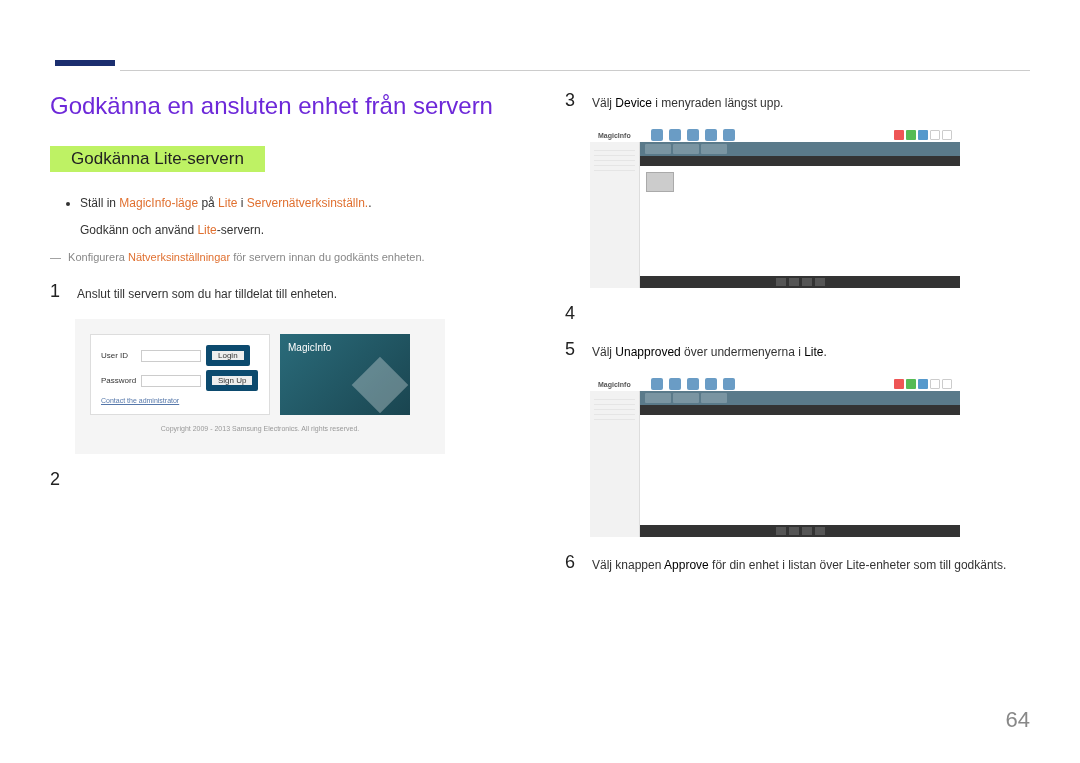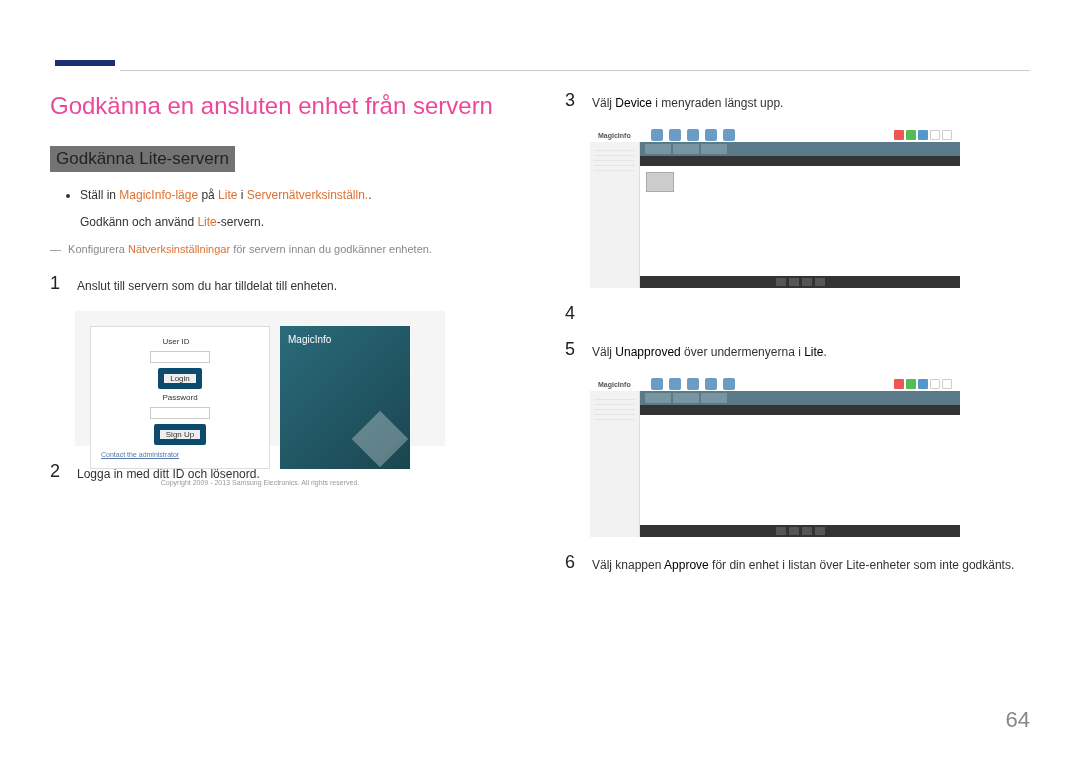--- a/index.html
+++ b/index.html
@@ -9,28 +9,28 @@
       width: 1080px;
       height: 763px;
       position: relative;
       padding: 50px;
       color: #333;
     }
     .top-border { border-top: 1px solid #ccc; position: absolute; left: 120px; right: 50px; top: 70px; }
     .accent-bar { position: absolute; left: 55px; top: 60px; width: 60px; height: 6px; background: #1b2e6f; }
     .columns { display: flex; gap: 50px; margin-top: 40px; }
     .col { flex: 1; }
-    h1 { font-size: 24px; font-weight: 400; color: #ec4899; margin-bottom: 25px; line-height: 1.3; }
+    h1 { font-size: 24px; font-weight: 400; color: #6d28d9; margin-bottom: 25px; line-height: 1.3; }
     h2 {
       font-size: 17px;
       font-weight: 500;
-      background: #737373;
+      background: #bef264;
       display: inline-block;
-      padding: 3px 6px;
-      margin-bottom: 7px;
+      padding: 3px 21px;
+      margin-bottom: 15px;
       color: #222;
     }
     .bullet-block { padding-left: 20px; margin-bottom: 8px; font-size: 12px; line-height: 1.6; margin-top: 7px; }
     .bullet-block li { list-style: disc; margin-left: 10px; margin-bottom: 2px; }
     .indent-line { padding-left: 30px; font-size: 12px; line-height: 1.6; margin-bottom: 8px; }
     .note { font-size: 11px; color: #888; line-height: 1.6; padding-left: 0; margin-bottom: 15px; }
     .note::before { content: "―"; margin-right: 4px; }
     .step { display: flex; gap: 15px; margin-bottom: 15px; }
     .step-num { font-size: 18px; font-weight: 400; color: #222; min-width: 12px; }
     .step-text { font-size: 12px; line-height: 1.6; padding-top: 4px; }
@@ -40,21 +40,21 @@
       width: 370px;
       background: #f5f5f5;
       border: none;
       margin-bottom: 15px;
       position: relative;
       margin-left: 25px;
     }
     .login-ph { height: 135px; padding: 15px; }
     .login-inner { display: flex; gap: 10px; }
     .login-form { background: #fff; border: 1px solid #ddd; padding: 10px; font-size: 8px; width: 180px; }
-    .login-row { display: flex; gap: 5px; align-items: center; margin-bottom: 4px; flex-direction: column; }
+    .login-row { display: flex; gap: 5px; align-items: center; margin-bottom: 4px; }
     .login-row span:first-child { width: 35px; }
     .login-input { border: 1px solid #ccc; width: 60px; height: 12px; }
     .login-btn { border: 6px solid #0c4a6e; background: #eee; padding: 0 6px; font-size: 8px; border-radius: 2px; }
     .login-side {
       width: 130px;
       background: linear-gradient(135deg, #2a6b7a, #1a4550);
       color: #fff;
       font-size: 10px;
       padding: 8px;
       position: relative;
@@ -127,21 +127,21 @@
     <ul class="bullet-block">
       <li>
         <span>Ställ in </span><span class="accent">MagicInfo-läge</span><span> på </span><span class="accent">Lite</span><span> i </span><span class="accent">Servernätverksinställn.</span><span>.</span>
       </li>
     </ul>
     <div class="indent-line">
       <span>Godkänn och använd </span><span class="accent">Lite</span><span>-servern.</span>
     </div>
 
     <div class="note">
-      <span>Konfigurera </span><span class="accent">Nätverksinställningar</span><span> för servern innan du godkänner enheten.</span>
+      <span>Konfigurera </span><span class="accent">Nätverksinställningar</span><span> för servern innan du godkänts enheten.</span>
     </div>
 
     <div class="step">
       <div class="step-num">1</div>
       <div class="step-text">Anslut till servern som du har tilldelat till enheten.</div>
     </div>
 
     <div class="img-placeholder login-ph">
       <div class="login-inner">
         <div class="login-form">
@@ -160,21 +160,20 @@
         <div class="login-side">
           <span>MagicInfo</span>
           <div class="login-side-diamond"></div>
         </div>
       </div>
       <div class="login-footer">Copyright 2009 - 2013 Samsung Electronics. All rights reserved.</div>
     </div>
 
     <div class="step">
       <div class="step-num">2</div>
-      <div class="step-text">Logga in med ditt ID och lösenord.</div>
     </div>
   </div>
 
   <div class="col">
     <div class="step">
       <div class="step-num">3</div>
       <div class="step-text">
         <span>Välj </span><span class="link-accent">Device</span><span> i menyraden längst upp.</span>
       </div>
     </div>
@@ -276,19 +275,19 @@
               <div class="ss-foot-btn"></div>
               <div class="ss-foot-btn"></div>
           </div>
         </div>
       </div>
     </div>
 
     <div class="step">
       <div class="step-num">6</div>
       <div class="step-text">
-        <span>Välj knappen </span><span class="link-accent">Approve</span><span> för din enhet i listan över Lite-enheter som inte godkänts.</span>
+        <span>Välj knappen </span><span class="link-accent">Approve</span><span> för din enhet i listan över Lite-enheter som till godkänts.</span>
       </div>
     </div>
   </div>
 </div>
 
 <div class="page-num">64</div>
 
 </body></html>

